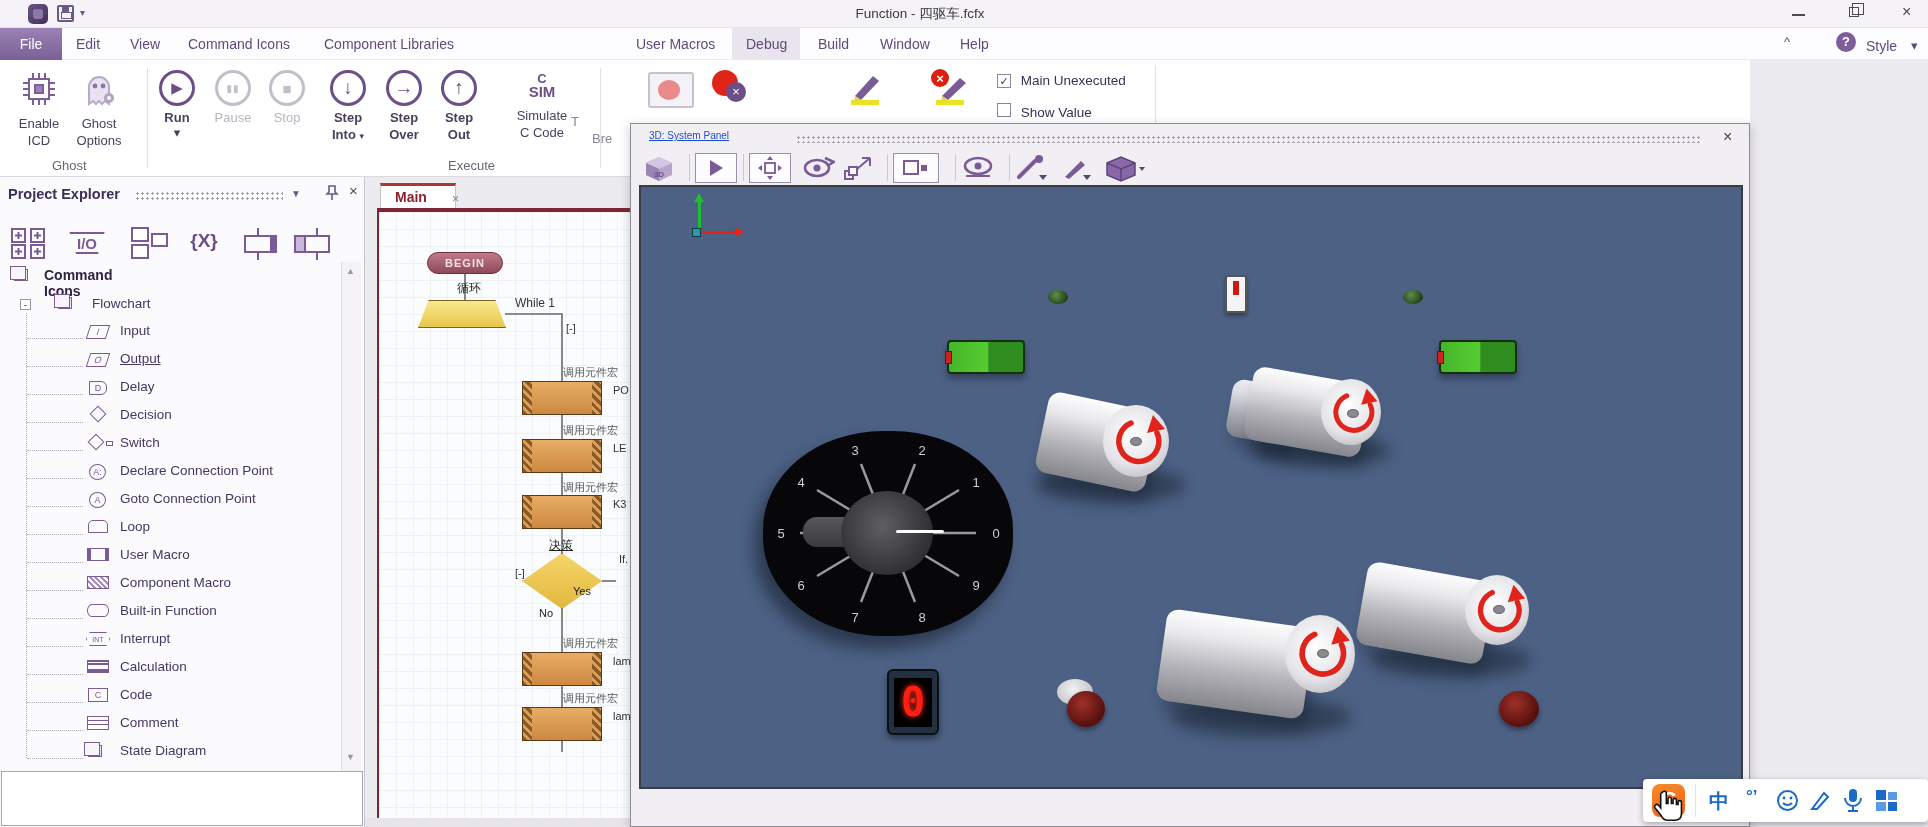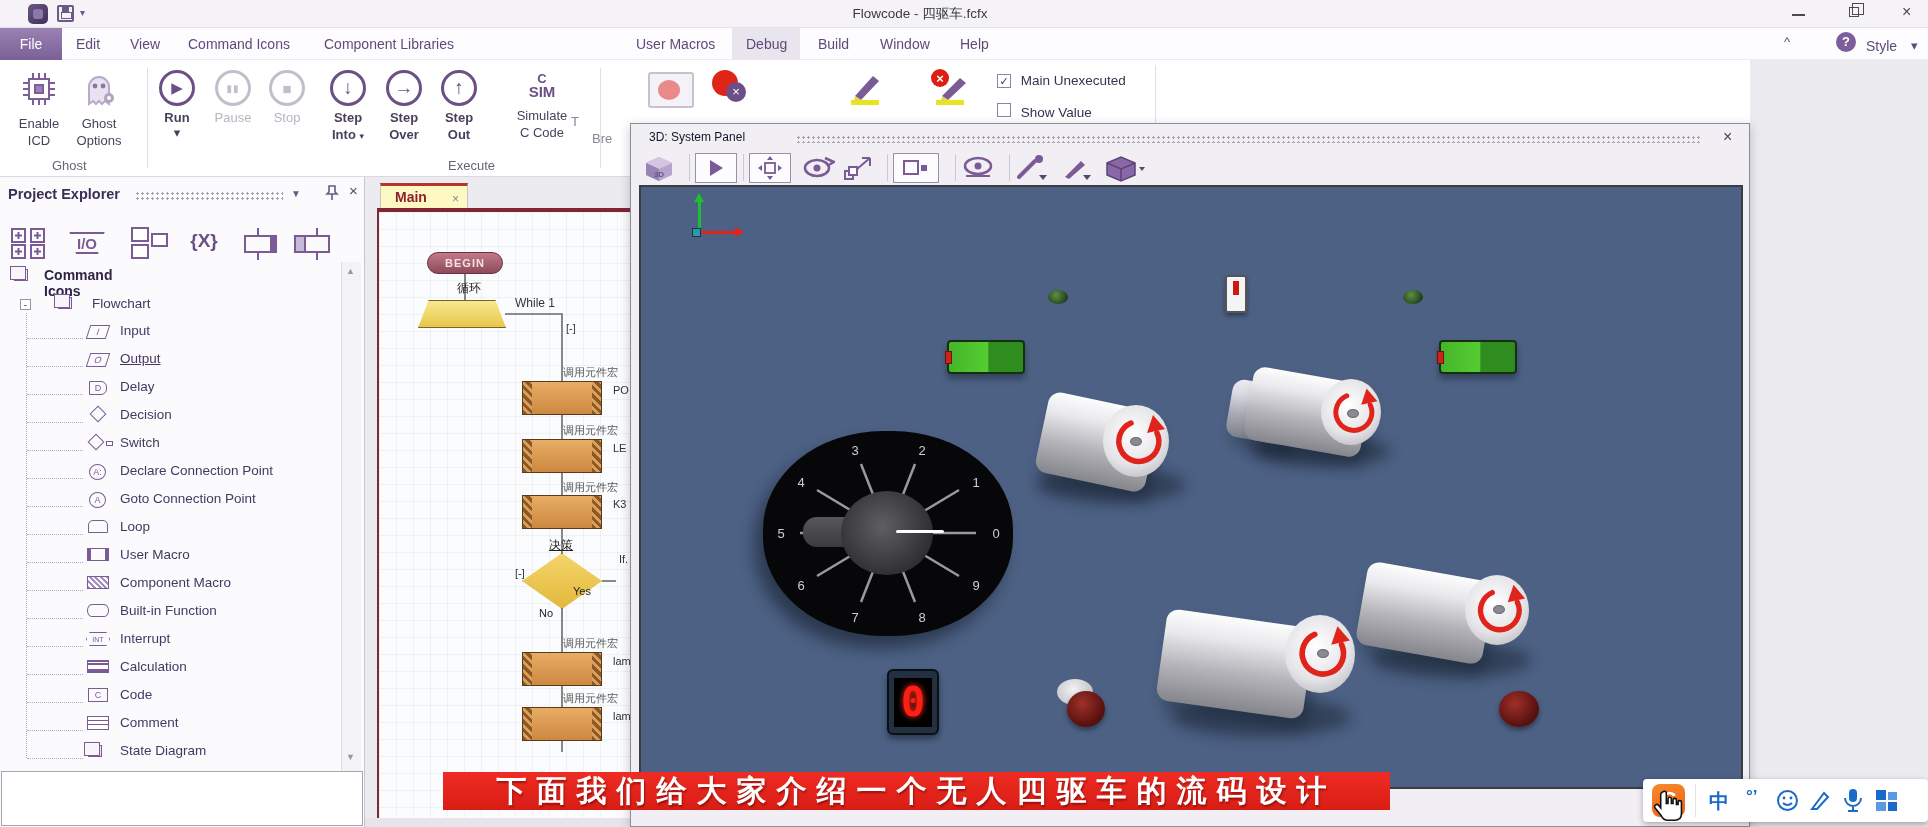--- a/index.html
+++ b/index.html
@@ -49,40 +49,40 @@
   .tico { left:84px; width:30px; height:17px; }
   .shape { border:1.5px solid #7a5b96; color:#7a5b96; font-size:9px; text-align:center; }
   .para { transform:skewX(-18deg); width:20px; height:14px; line-height:13px; margin-left:4px;}
   .stacked { width:14px; height:12px; border:1.5px solid #7a5b96; background:#efe9f5; }
   .stacked::before { content:""; position:absolute; left:-5px; top:-4px; width:14px; height:12px; border:1.5px solid #7a5b96; background:#f8f5fb; }
   .dotline { border-left:1px dotted #b0aaba; }
   .dothr { border-top:1px dotted #b0aaba; }
   .whitebox { left:1px; top:771px; width:362px; height:55px; background:#fff; border:1px solid #a8a4b0; }
   
   .docwin { left:377px; top:181px; width:283px; height:646px; }
-  .tab { left:3px; top:2px; width:88px; height:26px; background:#fef9c3; border:1px solid #c8c4cc; border-top:3px solid #b2352e; font-size:14px; font-weight:bold; color:#8e1f2e; padding:3px 8px 0 14px; }
+  .tab { left:3px; top:2px; width:76px; height:26px; background:#ffffff; border:1px solid #c8c4cc; border-top:3px solid #b2352e; font-size:14px; font-weight:bold; color:#8e1f2e; padding:3px 8px 0 14px; }
   .tabx { left:71px; top:6px; font-size:12px; color:#888; font-weight:normal; }
   .docborder-top { left:0; top:27px; width:283px; height:4px; background:#7e2636; }
   .docborder-left { left:0; top:27px; width:2px; height:619px; background:#7e2636; }
   .canvas { left:2px; top:31px; width:281px; height:615px; background:#fbfcfd;
     background-image:linear-gradient(rgba(90,110,150,0.07) 1px,transparent 1px),linear-gradient(90deg,rgba(90,110,150,0.07) 1px,transparent 1px);
     background-size:17px 17px; overflow:hidden; }
   .begin { left:48px; top:40px; width:76px; height:22px; border-radius:11px; background:linear-gradient(180deg,#c07a88,#8f4a5a); border:1.5px solid #6e2f40; color:#f5dfe2; font-size:11px; font-weight:bold; text-align:center; line-height:20px; letter-spacing:1px; }
   .trap { left:39px; top:88px; width:88px; height:28px; background:linear-gradient(180deg,#f9e88e,#e7c74c); border:1.5px solid #7a6520; clip-path:polygon(12% 0,88% 0,100% 100%,0 100%); }
   .fblock { left:143px; width:80px; height:34px; background:linear-gradient(180deg,#e8ad66,#cd8840); border:1.5px solid #5a3a18; }
   .fblock::before,.fblock::after { content:""; position:absolute; top:0; width:9px; height:100%;
     background:repeating-linear-gradient(45deg,#8a5a28 0 3px,#dd9e58 3px 6px); }
   .fblock::before { left:0; } .fblock::after { right:0; }
   .flabel { font-size:11px; color:#555; white-space:nowrap; }
   .fzh { font-size:12px; color:#222; white-space:nowrap; }
   .diamond { left:143px; top:341px; width:80px; height:56px; background:linear-gradient(180deg,#f4d469,#e3b93e); border:1.5px solid #8a6a1a; clip-path:polygon(50% 0,100% 50%,50% 100%,0 50%); }
   .collapse { font-size:11px; color:#333; background:#fbfcfd; }
   
   .panel3d { left:630px; top:123px; width:1120px; height:704px; background:#f2eff4; border:1px solid #908c96; box-shadow:0 3px 10px rgba(40,30,60,.25); }
-  .p3title { left:18px; top:6px; font-size:12px; color:#0f172a; }
+  .p3title { left:18px; top:6px; font-size:10px; color:#1d4ed8;text-decoration:underline; }
   .p3close { left:1092px; top:4px; font-size:16px; color:#4a4458; }
   .p3toolbar { left:0; top:27px; width:1118px; height:34px; }
   .tbox { top:2px; height:30px; border:1px solid #9a90a8; background:#fcfbfd; display:flex; align-items:center; justify-content:center; }
   .tico3 { top:4px; display:flex; align-items:center; justify-content:center; }
   .tsep { top:3px; width:1px; height:27px; background:#cdc7d4; }
   .viewport { left:8px; top:61px; width:1104px; height:604px; background:#4c6184; border:2px solid #3c3c44; overflow:hidden; }
   .statusstrip { left:8px; top:665px; width:1104px; height:30px; background:#8e88b6; border-top:1px solid #6a6494; color:#f2f0f8; font-size:15px; }
   .shadowblob { background:rgba(8,12,22,.38); border-radius:50%; filter:blur(7px); }
   .motorbody { border-radius:12px; background:linear-gradient(180deg,#fdfdfe 0%,#e9e9ec 25%,#b4b4ba 60%,#85858c 100%); box-shadow:6px 10px 14px rgba(5,10,20,.25); }
   .motorcap { border-radius:50%; background:radial-gradient(circle at 45% 40%, #ffffff 0%, #e4e4e8 55%, #a9a9b0 100%); }
@@ -116,21 +116,21 @@
 </style>
 </head>
 <body>
 
 <div id="app">
 
   <div class="a titlebar">
     <div class="a appicon"></div>
     <div class="a floppy"></div>
     <div class="a qat-caret">▾</div>
-    <div class="a wintitle">Flowcode - 四驱车.fcfx</div>
+    <div class="a wintitle">Function - 四驱车.fcfx</div>
     <div class="a minbar"></div>
     <div class="a restore"></div>
     <div class="a closeg">×</div>
   </div>
 
   <div class="a menubar">
     <div class="a menu-debug-bg"></div>
     <div class="a menu menu-file" style="left:0;">File</div>
     <div class="a menu" style="left:70px;">Edit</div>
     <div class="a menu" style="left:124px;">View</div>
@@ -663,23 +663,20 @@
       </div>
 
       <div class="a" style="left:416px; top:492px; width:36px; height:26px; border-radius:50%; background:radial-gradient(circle at 45% 40%, #f2f2f4, #b8b8bc);"></div>
       <div class="a redknob" style="left:426px; top:504px;"></div>
       <div class="a redknob" style="left:858px; top:504px; width:40px;"></div>
     </div>
 
   </div>
 
 
-  <div class="a banner">
-    <span>下面我们给大家介绍一个无人四驱车的流码设计</span>
-  </div>
 
   <div class="a ime">
     <div class="a sogou">S</div>
     <div class="a" style="left:52px; top:5px; width:1px; height:33px; background:#e2e2e6;"></div>
     <div class="a imeico" style="left:66px; top:9px; font-size:20px;">中</div>
     <div class="a imeico" style="left:103px; top:8px; font-size:17px;">°’</div>
     <svg class="a" style="left:133px; top:10px;" width="23" height="23" viewBox="0 0 23 23">
       <circle cx="11.5" cy="11.5" r="9.5" stroke="#1a6ac8" stroke-width="2" fill="none"></circle>
         <circle cx="8" cy="9" r="1.4" fill="#1a6ac8"></circle>
         <circle cx="15" cy="9" r="1.4" fill="#1a6ac8"></circle>

